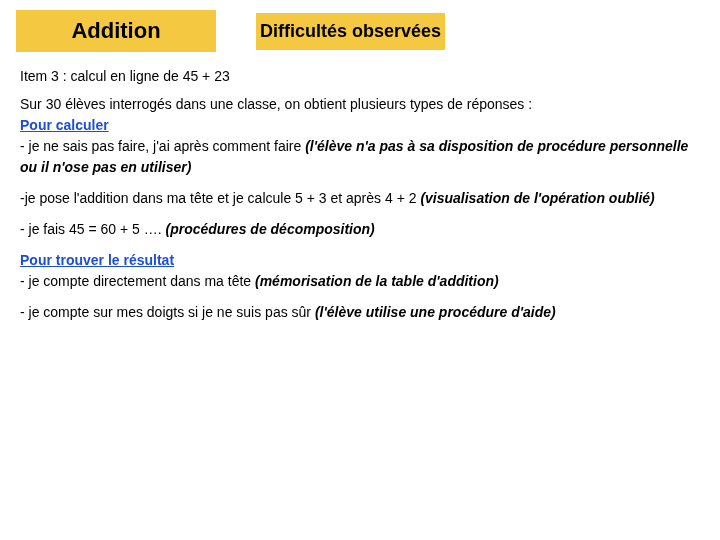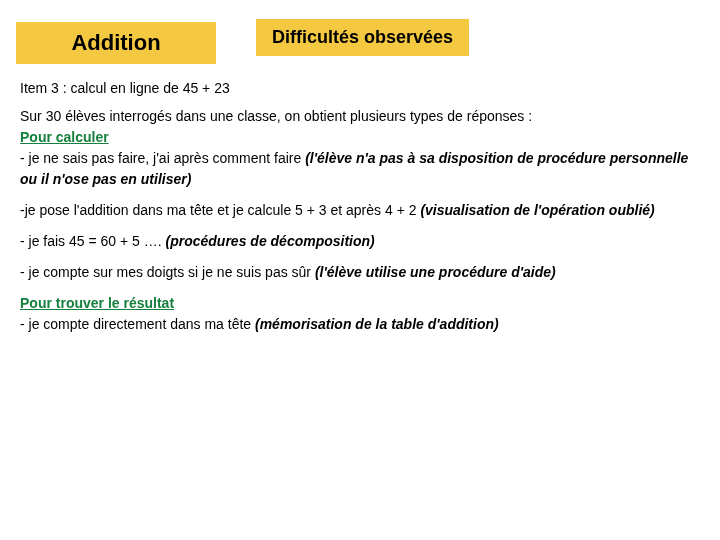--- a/index.html
+++ b/index.html
@@ -24,25 +24,24 @@
       gap: 40px;
     }
     .title-box {
       background: #f5c842;
       padding: 8px 28px;
       font-size: 22px;
       font-weight: bold;
       color: #000;
       min-width: 200px;
       text-align: center;
-      margin-top: 12px;
     }
     .difficulties-box {
       background: #f5c842;
-      padding: 8px 16px;
+      padding: 8px 4px;
       font-size: 18px;
       font-weight: bold;
       color: #000;
       text-align: center;
     }
     .content {
       padding: 0 4px;
     }
     .item-line {
       font-size: 14px;
@@ -50,21 +49,21 @@
       margin-bottom: 10px;
     }
     .paragraph {
       margin-bottom: 10px;
       line-height: 1.5;
       font-size: 14px;
     }
     .italic { font-style: italic; }
     .bold { font-weight: bold; }
     .underline { text-decoration: underline; }
-    .orange { color: #15803d; }
+    .orange { color: #1d4ed8; }
   </style>
 </head>
 <body>
 
 <div class="page">
   <div class="header">
     <div class="title-box">
       <span>Addition</span>
     </div>
     <div class="difficulties-box">
@@ -85,22 +84,22 @@
     <div class="paragraph">
       <span>-je pose l'addition dans ma tête et je calcule 5 + 3 et après 4 + 2 </span><span class="italic bold">(visualisation de l'opération oublié)</span>
     </div>
 
     <div class="paragraph">
       <span>- je fais 45 = 60 + 5 …. </span><span class="italic bold">(procédures de décomposition)</span>
     </div>
 
 
     <div class="paragraph">
-      <span>- je compte sur mes doigts si je ne suis pas sûr </span><span class="italic bold">(l'élève utilise une procédure d'aide)</span>
+      <span class="orange underline bold">Pour trouver le résultat</span><br>
+      <span>- je compte directement dans ma tête </span><span class="italic bold">(mémorisation de la table d'addition)</span>
     </div>
 
     <div class="paragraph">
-      <span class="orange underline bold">Pour trouver le résultat</span><br>
-      <span>- je compte directement dans ma tête </span><span class="italic bold">(mémorisation de la table d'addition)</span>
+      <span>- je compte sur mes doigts si je ne suis pas sûr </span><span class="italic bold">(l'élève utilise une procédure d'aide)</span>
     </div>
 
   </div>
 </div>
 
 </body></html>

